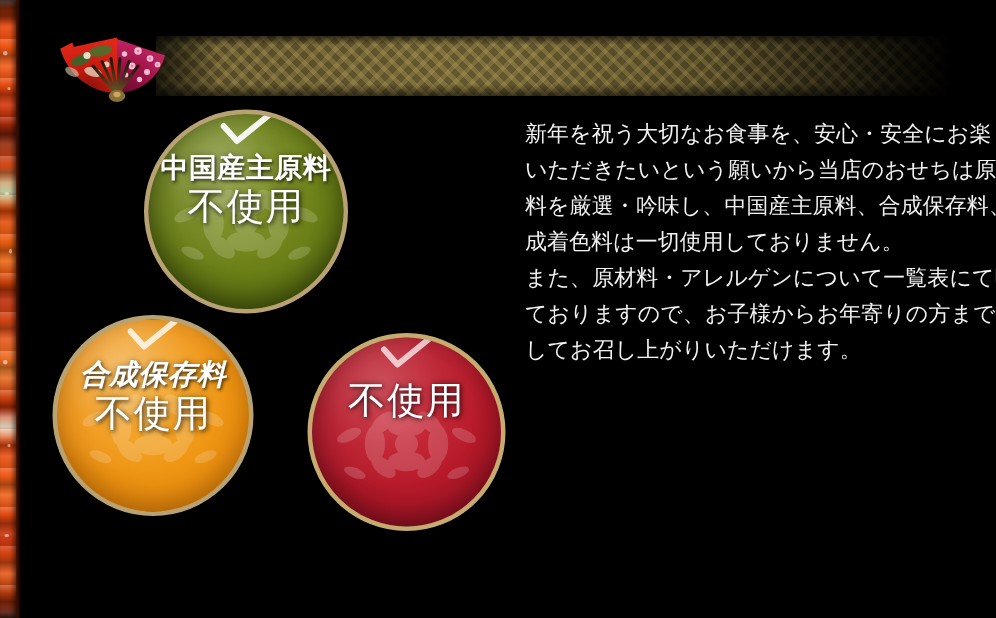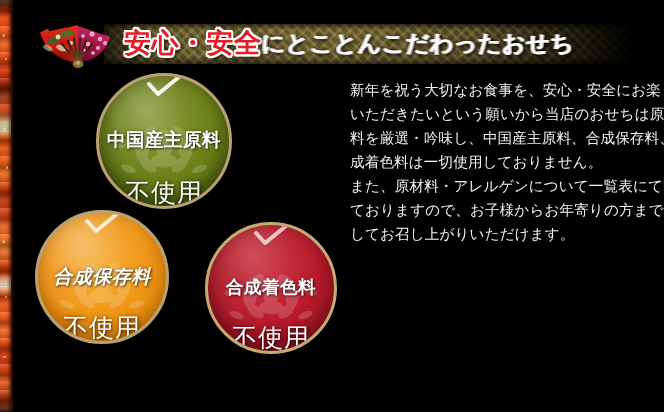--- a/index.html
+++ b/index.html
@@ -116,21 +116,21 @@
   }
 
   
   .badge {
     position: absolute;
     border-radius: 50%;
     box-sizing: border-box;
     display: flex;
     flex-direction: column;
     align-items: center;
-    justify-content: space-between;
+    justify-content: flex-start;
     text-align: center;
     overflow: hidden;
     border: 3px solid;
   }
   .badge .floral {
     position: absolute;
     left: 50%; top: 56%;
     transform: translate(-50%, -50%);
     width: 76%; height: 62%;
     opacity: 0.17;
@@ -288,24 +288,20 @@
         <line x1="42" y1="53" x2="44" y2="29"></line>
         <line x1="42" y1="53" x2="50" y2="31"></line>
         <line x1="42" y1="53" x2="56" y2="34"></line>
       </g>
 
       <ellipse cx="42" cy="54" rx="5.5" ry="4" fill="#8a6f34"></ellipse>
       <ellipse cx="42" cy="53" rx="2.4" ry="1.8" fill="#c8a860"></ellipse>
     </svg>
   </div>
 
-  <div class="title">
-    <span class="accent">安心・安全</span>
-    <span class="plain">にとことんこだわったおせち</span>
-  </div>
 
   <div class="badge" id="badge-green">
     <svg class="floral" viewBox="0 0 100 80">
       <g fill="#ffffff">
         <ellipse cx="50" cy="28" rx="13" ry="7"></ellipse>
         <ellipse cx="50" cy="52" rx="13" ry="7"></ellipse>
         <ellipse cx="28" cy="40" rx="7" ry="13"></ellipse>
         <ellipse cx="72" cy="40" rx="7" ry="13"></ellipse>
         <ellipse cx="34" cy="25" rx="10" ry="5.5" transform="rotate(-40 34 25)"></ellipse>
         <ellipse cx="66" cy="25" rx="10" ry="5.5" transform="rotate(40 66 25)"></ellipse>
@@ -370,21 +366,20 @@
         <ellipse cx="90" cy="34" rx="9" ry="4" transform="rotate(25 90 34)"></ellipse>
         <ellipse cx="14" cy="60" rx="8" ry="3.5" transform="rotate(22 14 60)"></ellipse>
         <ellipse cx="86" cy="60" rx="8" ry="3.5" transform="rotate(-22 86 60)"></ellipse>
       </g>
     </svg>
     <span class="check">
       <svg width="34" height="22" viewBox="0 0 34 22">
         <path d="M2 8 L11 18 L32 1" fill="none" stroke="#ffffff" stroke-width="4" stroke-linecap="round" stroke-linejoin="round" opacity="0.72"></path>
       </svg>
     </span>
-    <span class="line1">合成着色料</span>
     <span class="line2">不使用</span>
   </div>
 
   <div class="body-copy">
     <p>新年を祝う大切なお食事を、安心・安全にお楽しみ</p>
     <p>いただきたいという願いから当店のおせちは原材</p>
     <p>料を厳選・吟味し、中国産主原料、合成保存料、合</p>
     <p>成着色料は一切使用しておりません。</p>
     <p>また、原材料・アレルゲンについて一覧表にて明記し</p>
     <p>ておりますので、お子様からお年寄りの方まで安心</p>

